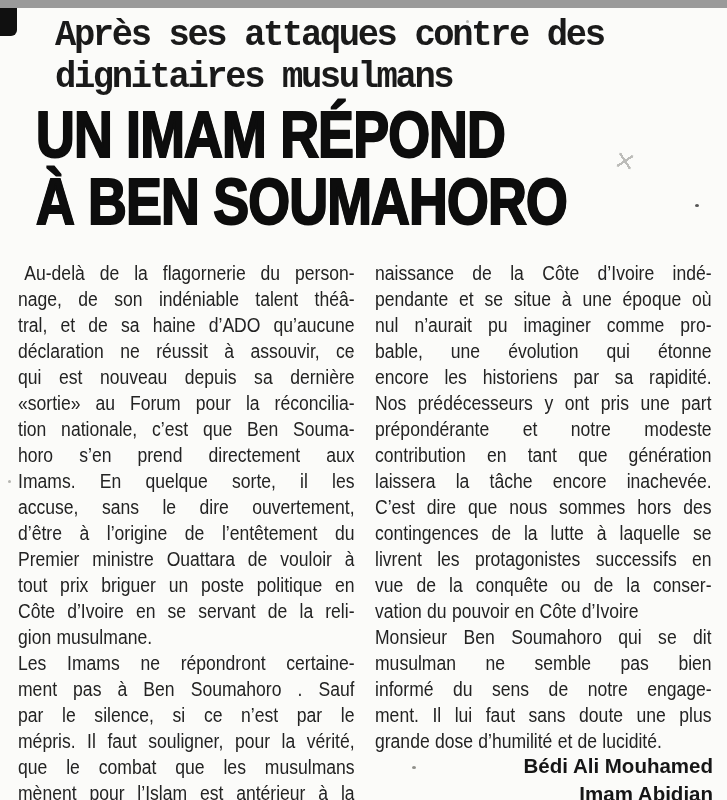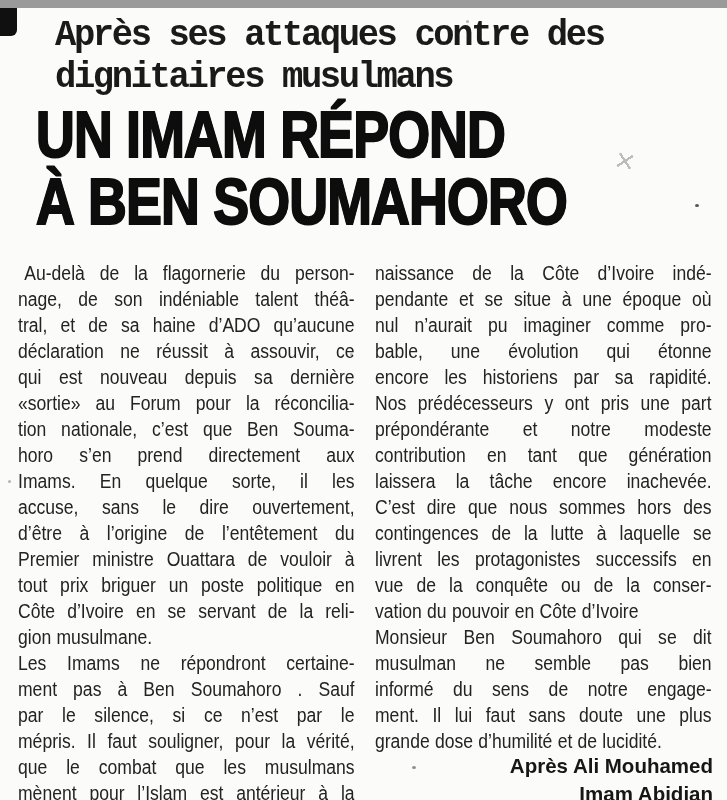--- a/index.html
+++ b/index.html
@@ -441,18 +441,18 @@
         <div class="bodyline nojust">
           <span>grande</span>
           <span>dose</span>
           <span>d’humilité</span>
           <span>et</span>
           <span>de</span>
           <span>lucidité.</span>
         </div>
       </div>
     <div class="signature">
-      <div class="sig-line">Après Ali Mouhamed</div>
+      <div class="sig-line">Bédi Ali Mouhamed</div>
       <div class="sig-line">Imam Abidjan</div>
     </div>
   </main>
 
 </div>
 
 </body></html>

